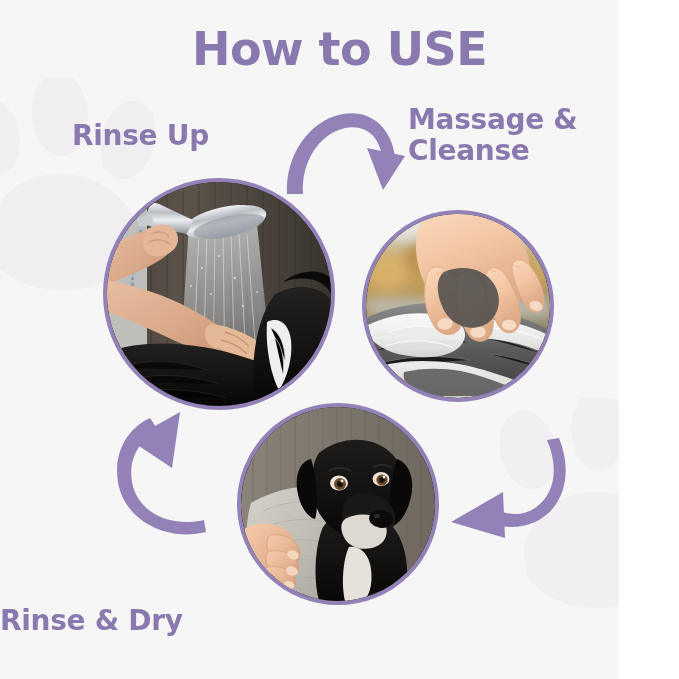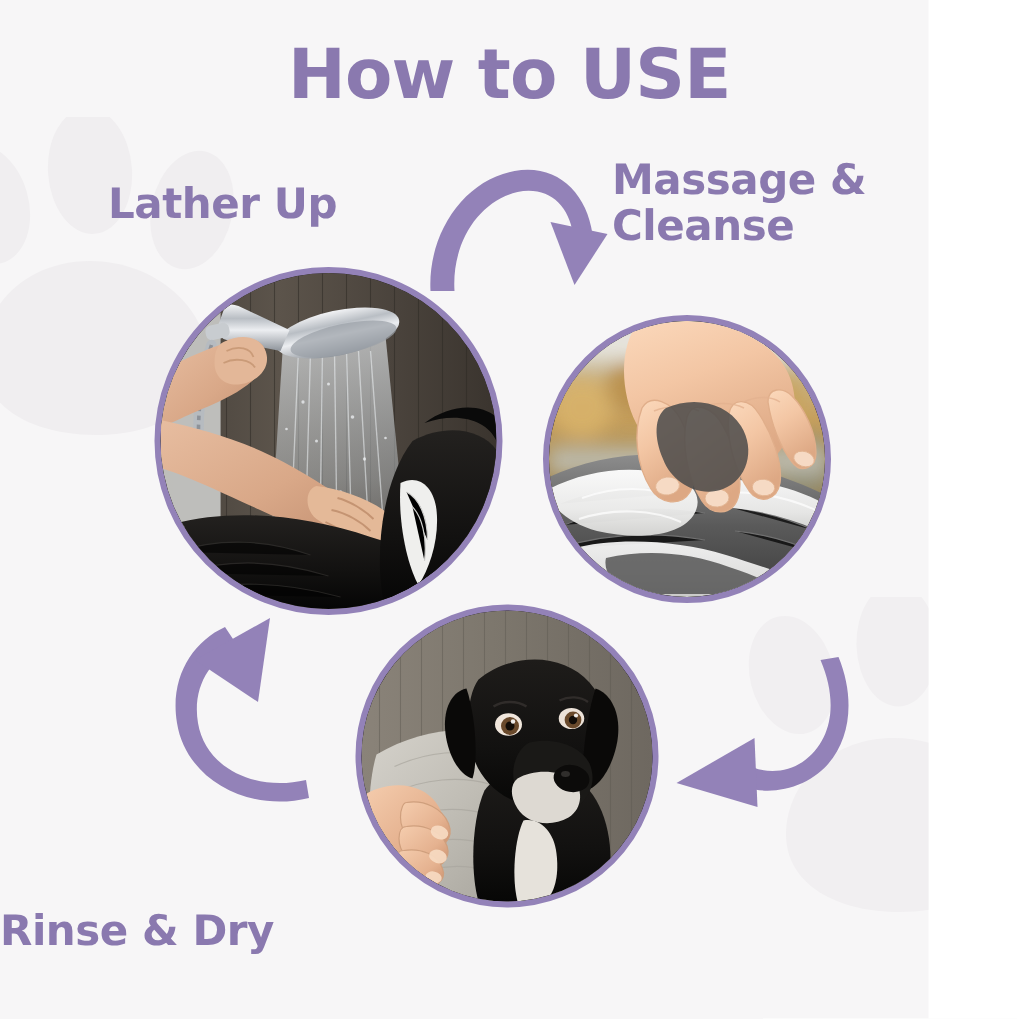--- a/index.html
+++ b/index.html
@@ -104,21 +104,21 @@
         <ellipse cx="44" cy="52" rx="28" ry="40" transform="rotate(-14 44 52)"></ellipse>
         <ellipse cx="114" cy="32" rx="27" ry="41" transform="rotate(-2 114 32)"></ellipse>
         <ellipse cx="182" cy="62" rx="27" ry="40" transform="rotate(15 182 62)"></ellipse>
         <path d="M112 94 C 156 94 190 126 190 158 C 190 192 156 210 116 210 C 74 210 40 192 40 158 C 40 126 68 94 112 94 Z"></path>
       </g>
     </svg>
   </div>
 
   <div id="title">How to USE</div>
 
-  <div class="step-label" id="label-lather">Lather Up</div>
+  <div class="step-label" id="label-lather">Rinse Up</div>
 
   <div class="step-label" id="label-massage">Massage &amp;
 Cleanse</div>
 
   <div class="step-label" id="label-rinse">Rinse &amp; Dry</div>
 
   <div class="photo-circle" id="circle-lather">
     <div class="photo-inner">
       <svg width="224" height="224" viewBox="0 0 224 224" preserveAspectRatio="xMidYMid slice">
         <defs>

